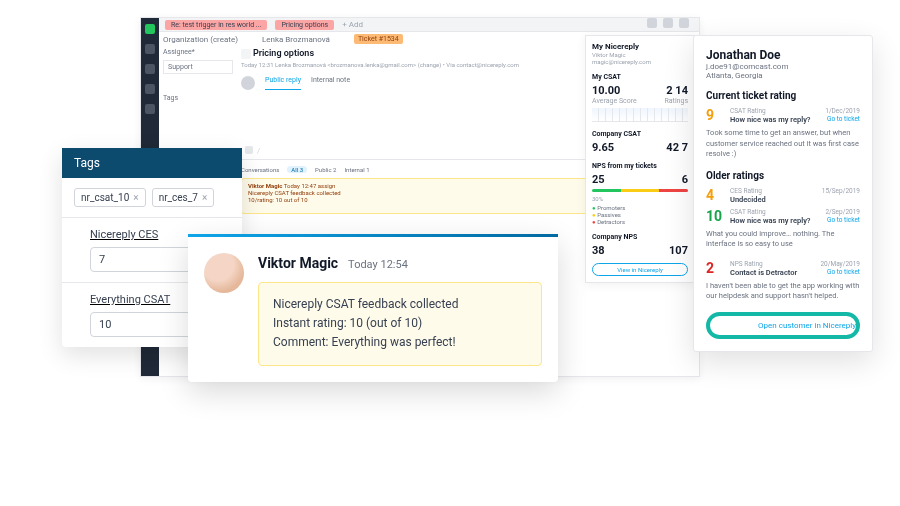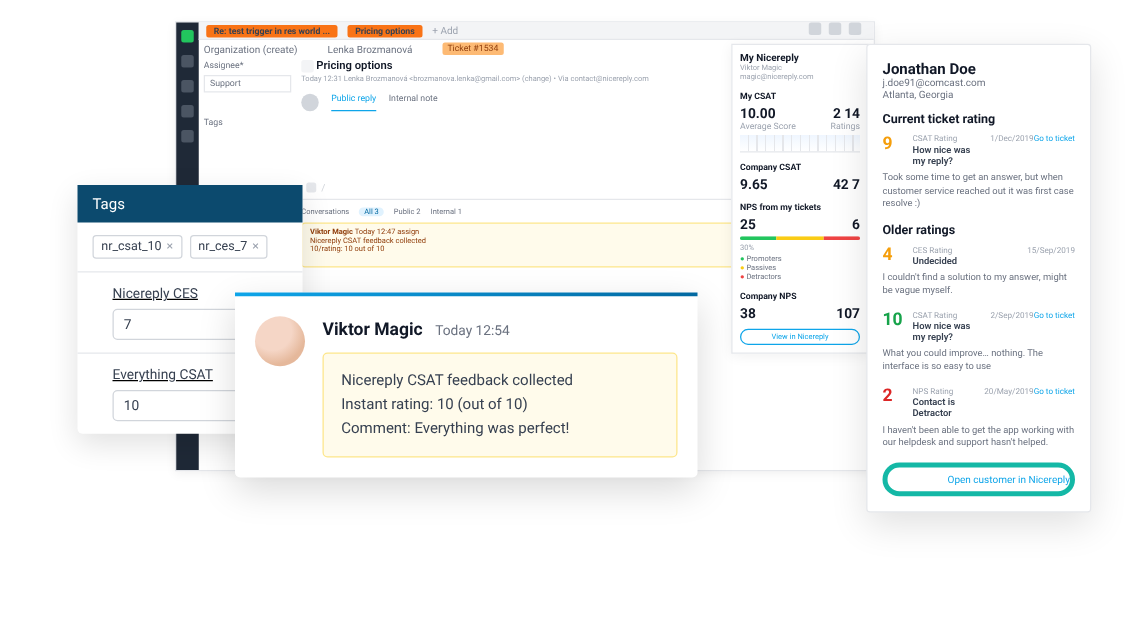--- a/index.html
+++ b/index.html
@@ -4,21 +4,21 @@
 <style>
 * { margin:0; padding:0; box-sizing:border-box; font-family:-apple-system,BlinkMacSystemFont,"Segoe UI",Roboto,Arial,sans-serif; }
 body { width:900px; height:506px; background:#fff; position:relative; overflow:hidden; }
 
 
 .bg-app { position:absolute; left:140px; top:17px; width:560px; height:360px; background:#fff; border:1px solid #e5e7eb; box-shadow:0 2px 8px rgba(0,0,0,.06); font-size:8px; color:#6b7280;}
 .bg-sidebar { position:absolute; left:0; top:0; width:18px; height:100%; background:#1f2937; display:flex; flex-direction:column; align-items:center; gap:10px; padding-top:6px;}
 .bg-sidebar-ic { width:10px; height:10px; background:#4b5563; border-radius:2px;}
 .bg-sidebar-ic.green { background:#22c55e;}
 .bg-tabs { position:absolute; left:18px; top:0; right:0; height:14px; background:#f3f4f6; border-bottom:1px solid #e5e7eb; display:flex; align-items:center; padding:0 6px; gap:8px;}
-.bg-tab { font-size:7px; color:#374151; background:#f97316; padding:1px 6px; border-radius:2px;font-weight:bold;}
+.bg-tab { font-size:7px; color:#374151; background:#fca5a5; padding:1px 6px; border-radius:2px;}
 .bg-breadcrumb { position:absolute; left:22px; top:16px; display:flex; gap:24px; align-items:center;}
 .bg-badge { background:#fdba74; color:#92400e; padding:1px 4px; border-radius:2px; font-size:7px;}
 .bg-left-col { position:absolute; left:22px; top:30px; width:70px; font-size:7px; color:#6b7280;}
 .bg-main { position:absolute; left:100px; top:30px; right:6px;}
 .bg-title { font-size:9px; color:#111827; font-weight:600;}
 .bg-meta { font-size:6px; color:#9ca3af; margin-top:2px;}
 .bg-reply-tabs { margin-top:8px; display:flex; gap:10px; font-size:7px;}
 .bg-reply-tabs .active { color:#0ea5e9; border-bottom:1px solid #0ea5e9;}
 .bg-icon-row { position:absolute; right:10px; top:0; display:flex; gap:6px;}
 .bg-ic { width:10px; height:10px; background:#d1d5db; border-radius:2px;}
@@ -73,21 +73,21 @@
 .rating-score { font-size:14px; font-weight:700; width:18px;}
 .score-9 { color:#f59e0b;}
 .score-4 { color:#f59e0b;}
 .score-10 { color:#16a34a;}
 .score-2 { color:#dc2626;}
 .rating-info { flex:1;}
 .rating-type { font-size:6.5px; color:#9ca3af;}
 .rating-q { font-size:7.5px; color:#374151; font-weight:600;}
 .rating-date { font-size:6.5px; color:#9ca3af; text-align:right;}
 .go-ticket { font-size:6.5px; color:#0ea5e9; text-align:right; cursor:pointer;}
-.rating-right { display:flex; flex-direction:row; align-items:flex-end;}
+.rating-right { display:flex; flex-direction:column; align-items:flex-end;}
 .rating-comment { font-size:7.5px; color:#6b7280; line-height:1.4; margin:2px 0 10px;}
 .open-btn { margin-top:8px; border:4px solid #14b8a6; color:#0ea5e9; border-radius:14px; text-align:right; padding:5px 0; font-size:8px; cursor:pointer;}
 </style>
 </head>
 <body>
 
 <div class="bg-app">
   <div class="bg-sidebar">
     <div class="bg-sidebar-ic green"></div>
     <div class="bg-sidebar-ic"></div>
@@ -259,21 +259,20 @@
     <div class="rating-score score-4">4</div>
     <div class="rating-info">
       <div class="rating-type">CES Rating</div>
       <div class="rating-q">Undecided</div>
     </div>
     <div class="rating-right">
       <div class="rating-date">15/Sep/2019</div>
 
     </div>
   </div>
-  <div class="rating-comment">I couldn't find a solution to my answer, might be vague myself.</div>
       <div class="rating-row">
     <div class="rating-score score-10">10</div>
     <div class="rating-info">
       <div class="rating-type">CSAT Rating</div>
       <div class="rating-q">How nice was my reply?</div>
     </div>
     <div class="rating-right">
       <div class="rating-date">2/Sep/2019</div>
       <div class="go-ticket">Go to ticket</div>
     </div>

